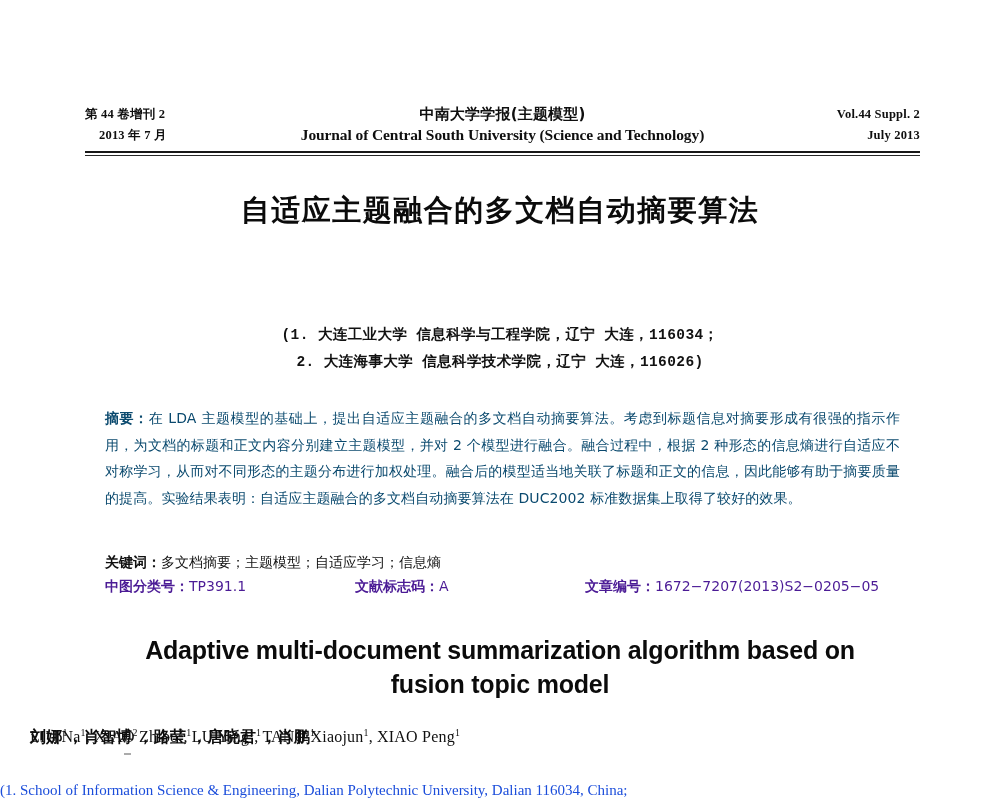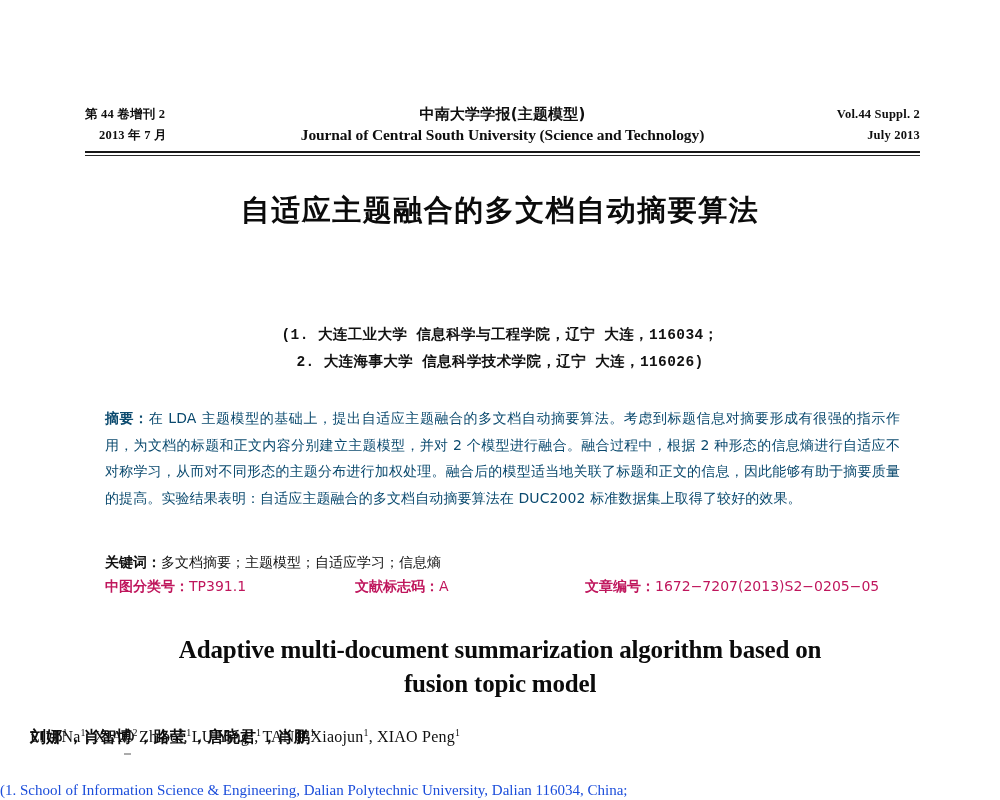--- a/index.html
+++ b/index.html
@@ -162,35 +162,35 @@
   }
   .kw .lead { font-weight: bold; }
 
   .clsrow {
     position: absolute;
     left: 105px;
     top: 578px;
     width: 800px;
     font-family: "DejaVu Sans", "Liberation Sans", sans-serif;
     font-size: 14px;
-    color: #be185d;
+    color: #4c1d95;
   }
   .clsrow .cell { display: inline-block; }
   .clsrow .lead { font-weight: bold; }
   .cell-clc { width: 250px; }
   .cell-doc { width: 230px; }
 
   
   .en-title {
     position: absolute;
     left: 120px;
     right: 120px;
     top: 633px;
     text-align: center;
-    font-family: Liberation Serif, serif;
+    font-family: Liberation Sans, sans-serif;
     font-size: 25px;
     font-weight: bold;
     line-height: 34px;
     color: #0d0d0d;
     letter-spacing: -0.2px;
   }
 
   
   .en-authors {
     position: absolute;

